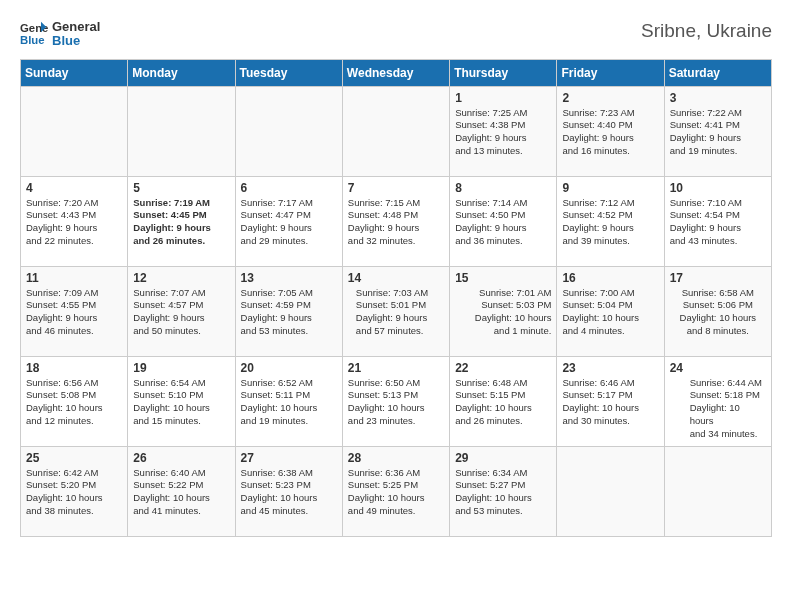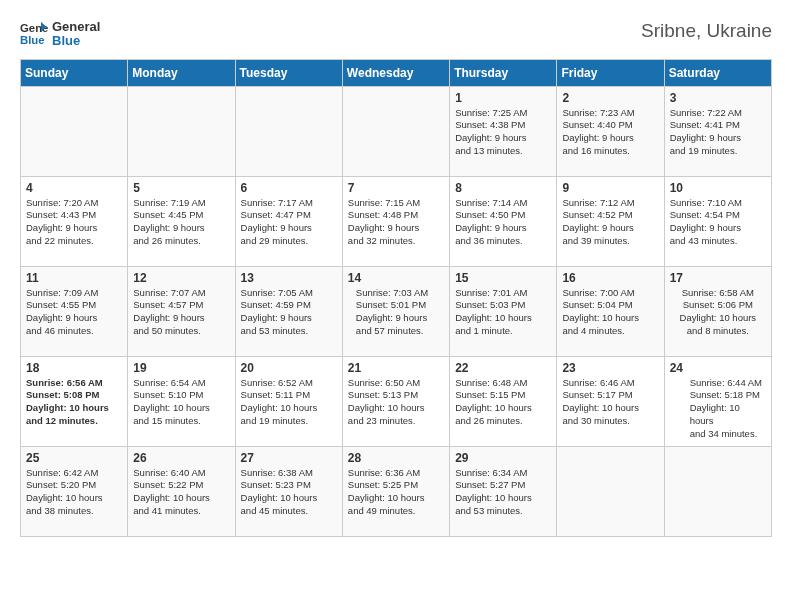--- a/index.html
+++ b/index.html
@@ -136,21 +136,21 @@
       <tr>
         <td>
           <span class="day-num">4</span>
           <div class="day-info" style="white-space: pre-line;">Sunrise: 7:20 AM
 Sunset: 4:43 PM
 Daylight: 9 hours
 and 22 minutes.</div>
         </td>
         <td>
           <span class="day-num">5</span>
-          <div class="day-info" style="white-space: pre-line;">Sunrise: 7:19 AM
+          <div class="day-info" style="white-space: pre-line; font-weight: bold;">Sunrise: 7:19 AM
 Sunset: 4:45 PM
 Daylight: 9 hours
 and 26 minutes.</div>
         </td>
         <td>
           <span class="day-num">6</span>
           <div class="day-info" style="white-space: pre-line;">Sunrise: 7:17 AM
 Sunset: 4:47 PM
 Daylight: 9 hours
 and 29 minutes.</div>
@@ -208,21 +208,21 @@
         </td>
         <td>
           <span class="day-num">14</span>
           <div class="day-info" style="white-space: pre-line; margin-left: 8px;">Sunrise: 7:03 AM
 Sunset: 5:01 PM
 Daylight: 9 hours
 and 57 minutes.</div>
         </td>
         <td>
           <span class="day-num">15</span>
-          <div class="day-info" style="white-space: pre-line;">Sunrise: 7:01 AM
+          <div class="day-info" style="white-space: pre-line; text-align: right;">Sunrise: 7:01 AM
 Sunset: 5:03 PM
 Daylight: 10 hours
 and 1 minute.</div>
         </td>
         <td>
           <span class="day-num">16</span>
           <div class="day-info" style="white-space: pre-line;">Sunrise: 7:00 AM
 Sunset: 5:04 PM
 Daylight: 10 hours
 and 4 minutes.</div>
@@ -231,21 +231,21 @@
           <span class="day-num">17</span>
           <div class="day-info" style="white-space: pre-line; text-align: center;">Sunrise: 6:58 AM
 Sunset: 5:06 PM
 Daylight: 10 hours
 and 8 minutes.</div>
         </td>
       </tr>
       <tr>
         <td>
           <span class="day-num">18</span>
-          <div class="day-info" style="white-space: pre-line; font-weight: bold;">Sunrise: 6:56 AM
+          <div class="day-info" style="white-space: pre-line;">Sunrise: 6:56 AM
 Sunset: 5:08 PM
 Daylight: 10 hours
 and 12 minutes.</div>
         </td>
         <td>
           <span class="day-num">19</span>
           <div class="day-info" style="white-space: pre-line;">Sunrise: 6:54 AM
 Sunset: 5:10 PM
 Daylight: 10 hours
 and 15 minutes.</div>

